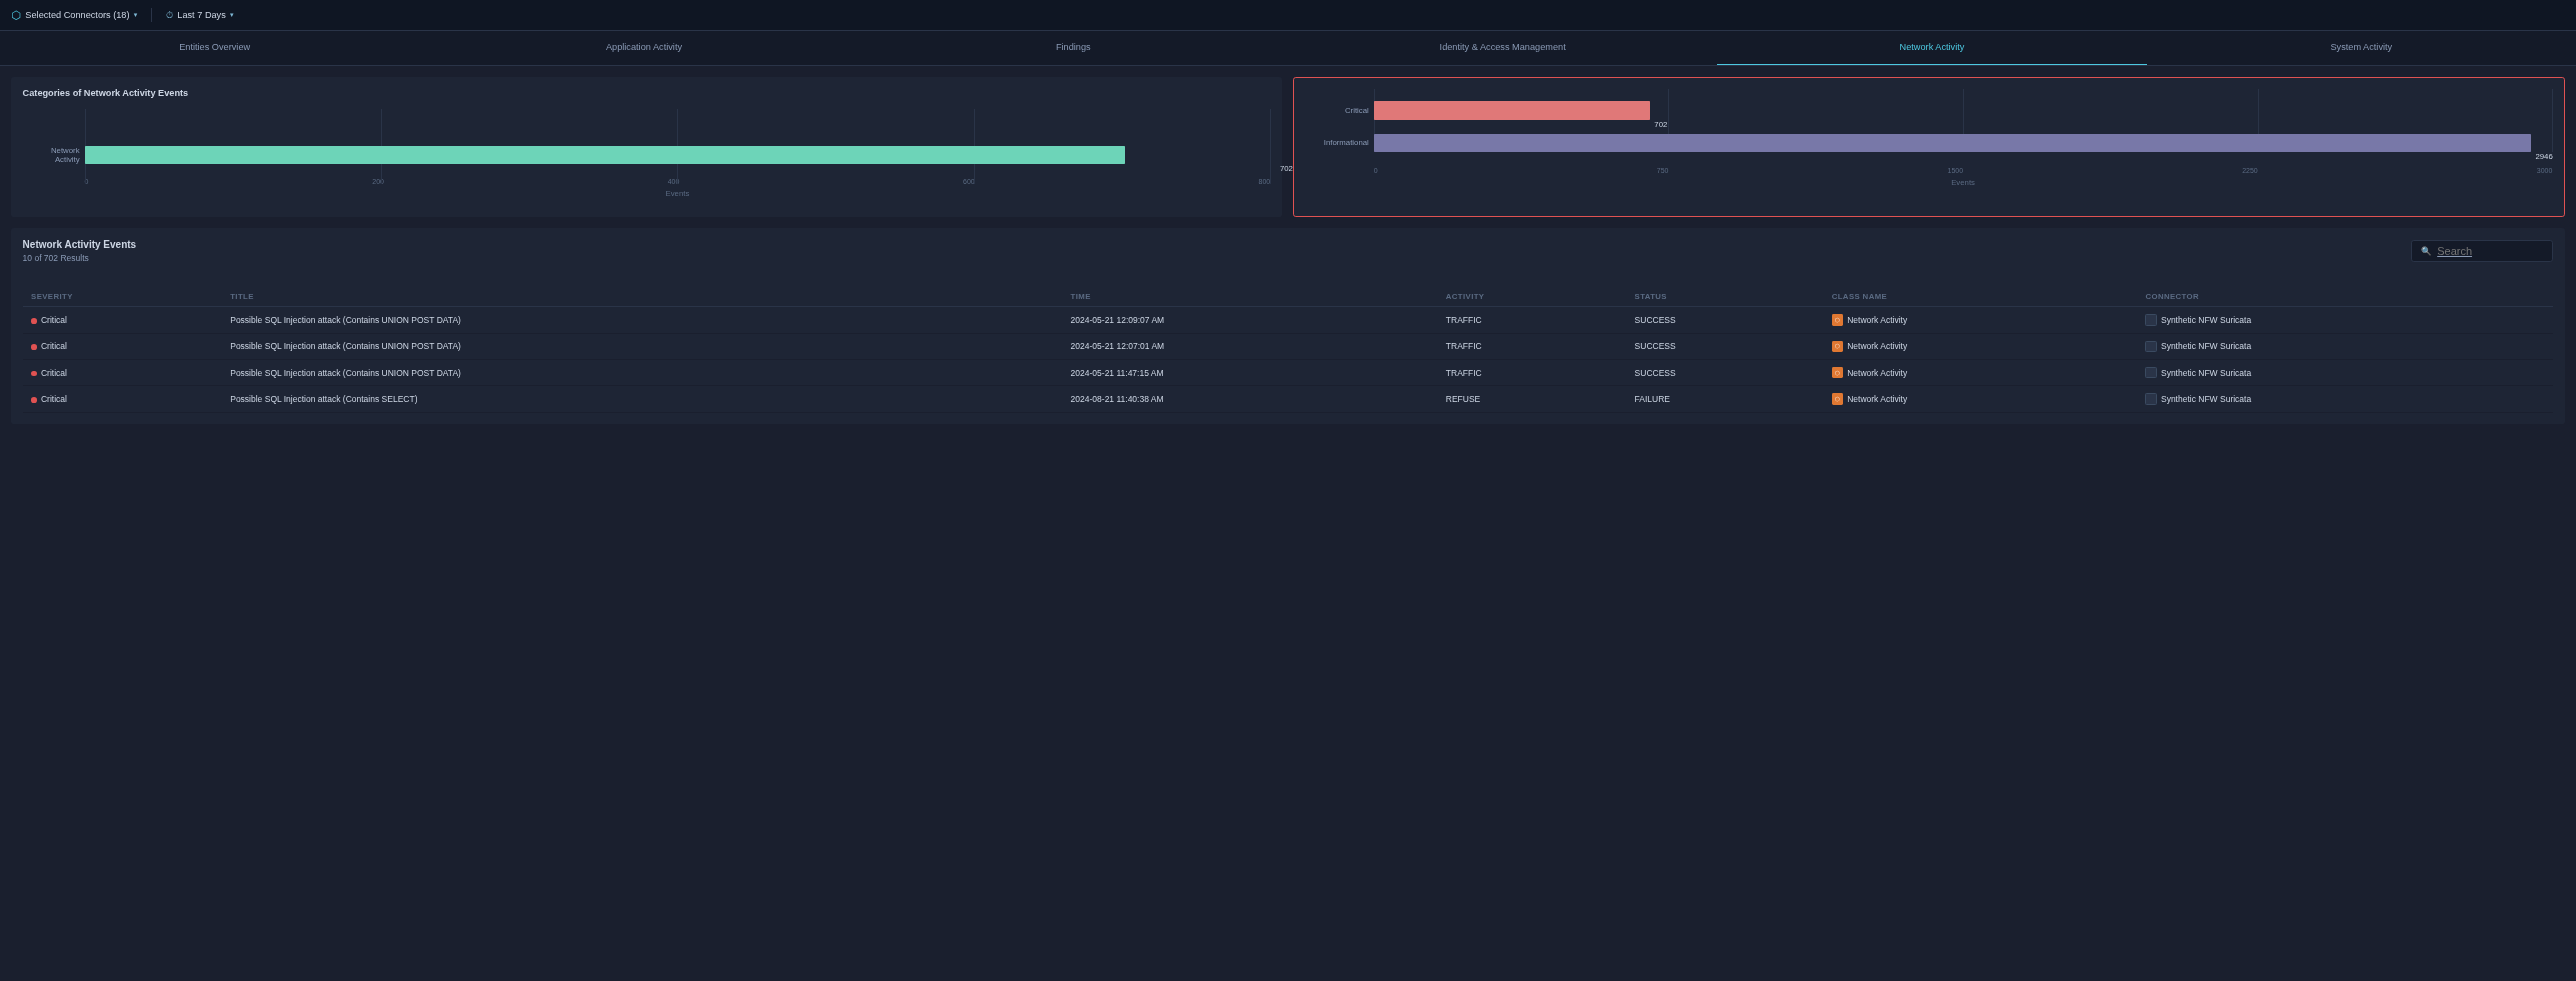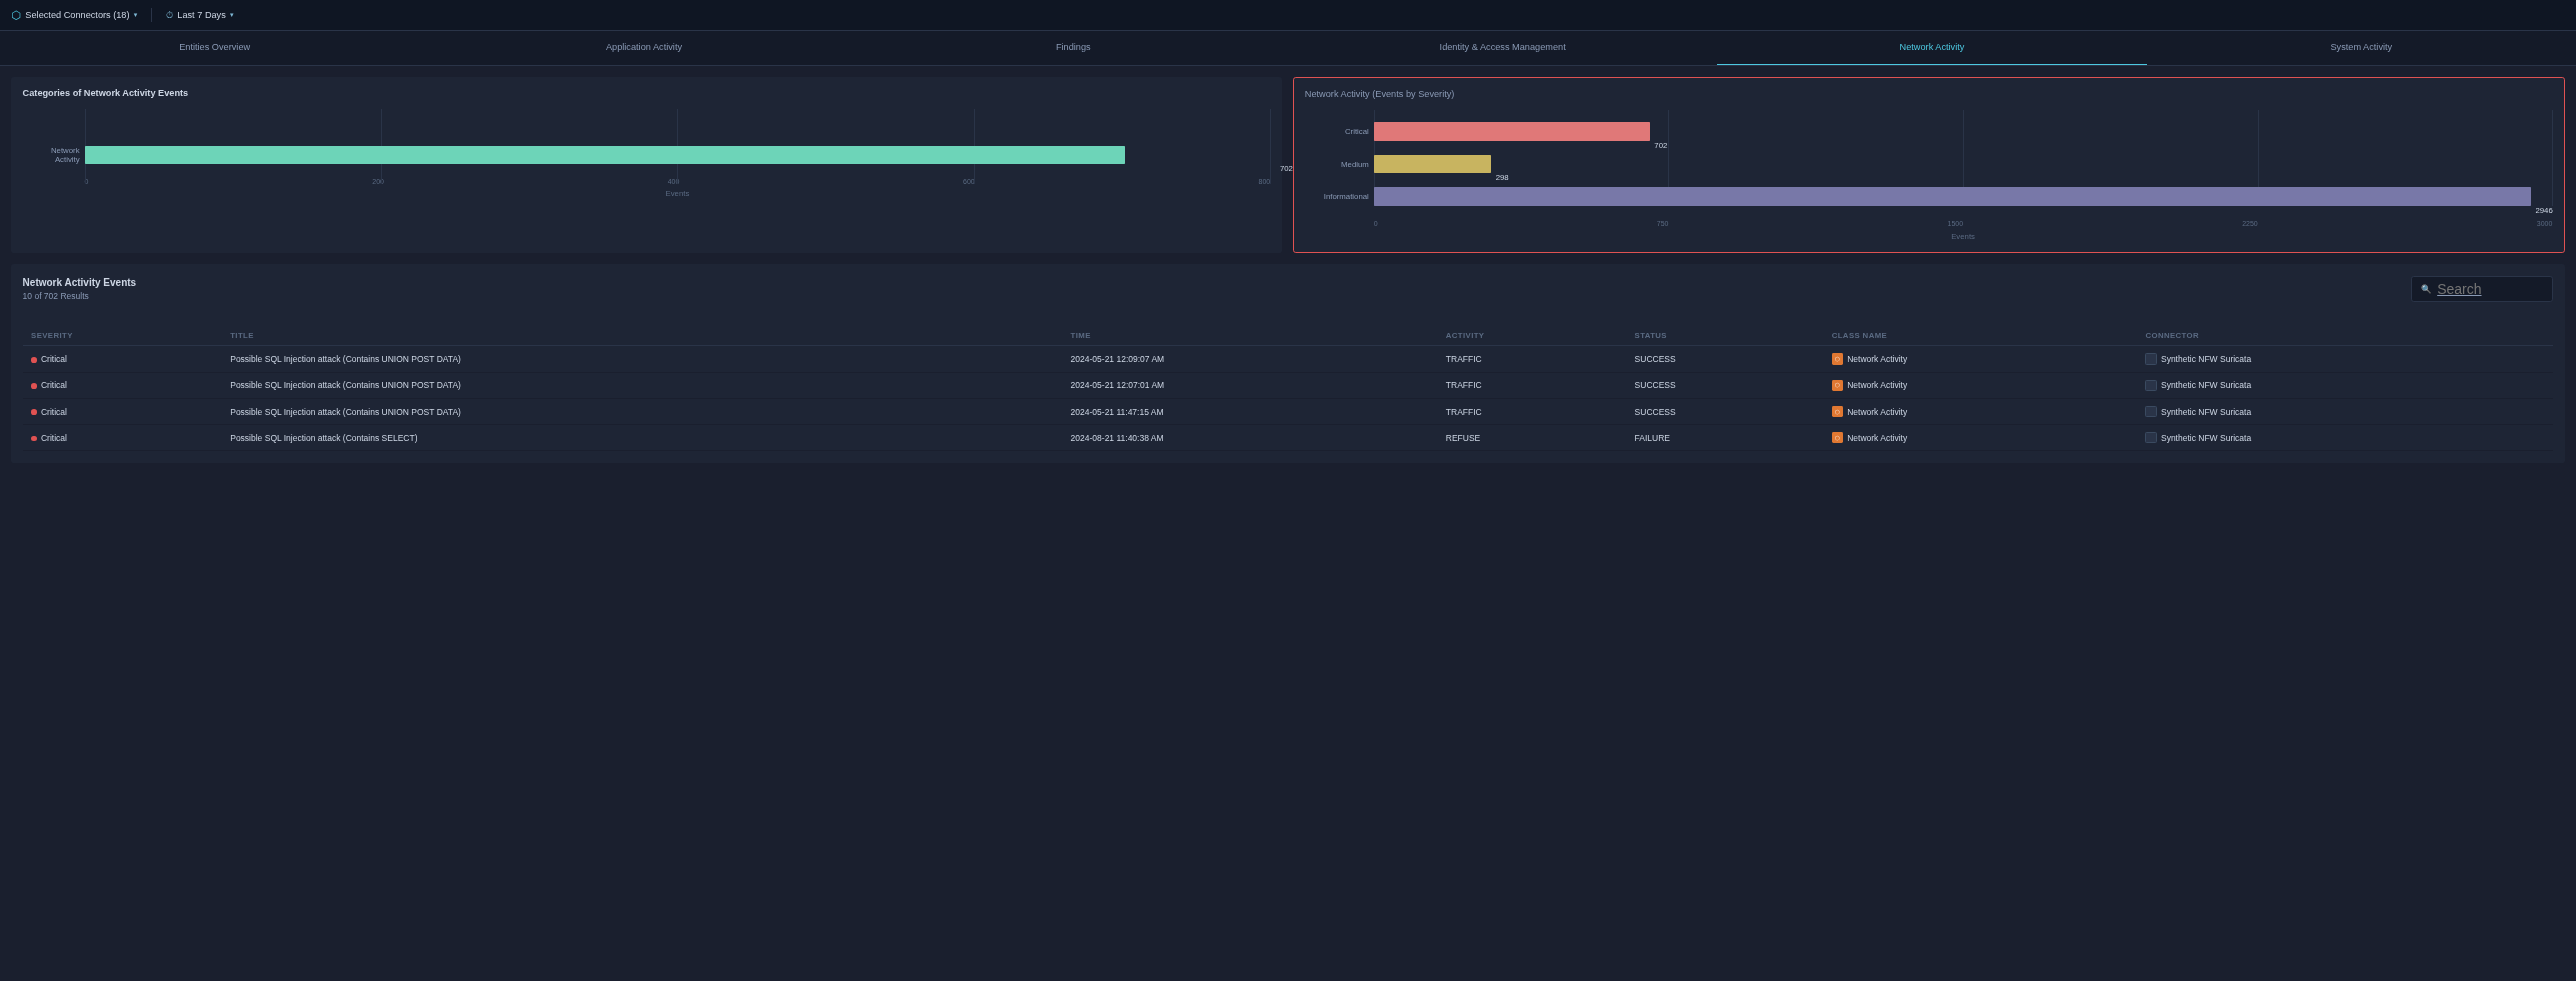--- a/index.html
+++ b/index.html
@@ -207,21 +207,21 @@
       border-radius: 2.8px;
       padding: 4.2px 8.5px;
       min-width: 142px;
     }
     .search-icon { color: #5a6a82; font-size: 8.5px; }
     .search-input {
       background: none;
       border: none;
       outline: none;
       color: #8a9ab5;
-      font-size: 14px;
+      font-size: 11px;
       width: 106px;
       text-decoration: underline;
     }
 
     
     .data-table {
       width: 100%;
       border-collapse: collapse;
     }
     .data-table th {
@@ -336,50 +336,39 @@
               <span>600</span>
               <span>800</span>
             </div>
             <div style="text-align:center;font-size:7.8px;color:#5a6a82;margin-top:4.2px;">Events</div>
           </div>
         </div>
       </div>
     </div>
 
     <div class="chart-card highlighted">
-      <div class="chart-title">
-        <span>Network Activity</span>
-        <span style="color:#8a9ab5;font-weight:400;">(Events by Severity)</span>
-      </div>
       <div style="position:relative;">
 
         <div style="position:absolute;left:69px;right:0;top:0;bottom:35px;pointer-events:none;">
           <div style="position:absolute;left:0%;width:0.7px;top:0;bottom:0;background:#2a3448;"></div>
           <div style="position:absolute;left:25%;width:0.7px;top:0;bottom:0;background:#2a3448;"></div>
           <div style="position:absolute;left:50%;width:0.7px;top:0;bottom:0;background:#2a3448;"></div>
           <div style="position:absolute;left:75%;width:0.7px;top:0;bottom:0;background:#2a3448;"></div>
           <div style="position:absolute;left:100%;width:0.7px;top:0;bottom:0;background:#2a3448;"></div>
         </div>
         <div class="sev-chart-rows">
 
           <div class="sev-row">
             <div class="sev-label">Critical</div>
             <div class="sev-bar-track">
               <div class="sev-bar" style="width:23.4%;background:#e07878;"></div>
               <span class="sev-bar-value" style="left:calc(23.4% + 4.2px);">702</span>
             </div>
           </div>
 
-          <div class="sev-row">
-            <div class="sev-label">Medium</div>
-            <div class="sev-bar-track">
-              <div class="sev-bar" style="width:9.93%;background:#c8b460;"></div>
-              <span class="sev-bar-value" style="left:calc(9.93% + 4.2px);">298</span>
-            </div>
-          </div>
 
 
           <div class="sev-row">
             <div class="sev-label">Informational</div>
             <div class="sev-bar-track">
               <div class="sev-bar" style="width:98.2%;background:#7878a8;"></div>
               <span class="sev-bar-value" style="left:calc(98.2% + 4.2px);">2946</span>
             </div>
           </div>
         </div>

